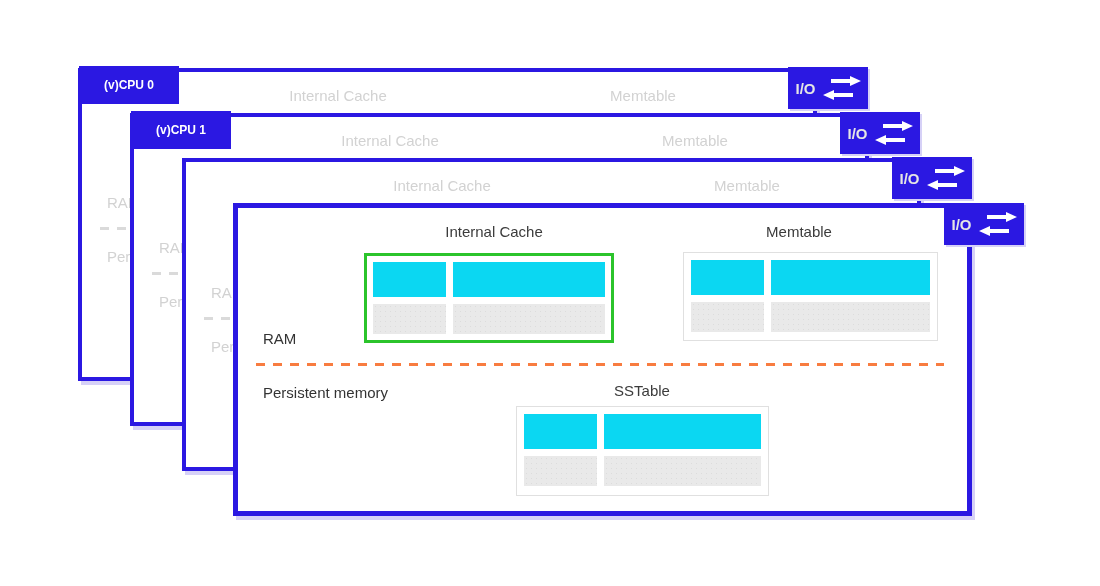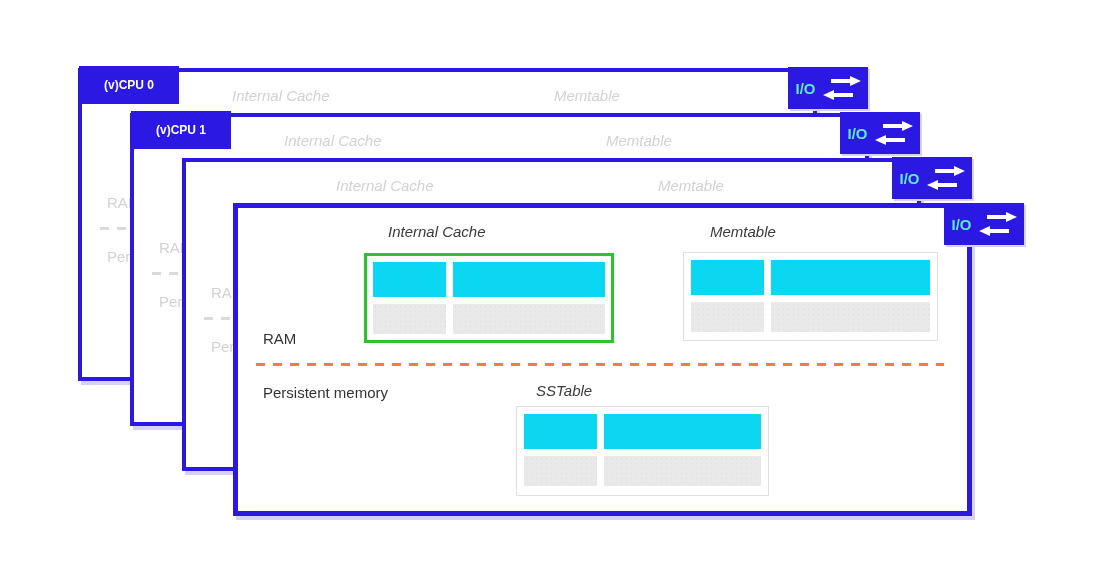--- a/index.html
+++ b/index.html
@@ -21,31 +21,31 @@
     border:4px solid var(--blue);
     box-shadow:3px 4px 0 0 #d6d1f7;
   }
   .tab{
     position:absolute;left:-3px;top:-6px;width:100px;height:38px;
     background:var(--blue);color:#ffffff;font-weight:bold;font-size:12px;
     display:flex;align-items:center;justify-content:center;
   }
   .io-badge{
     position:absolute;left:706px;top:-5px;width:80px;height:42px;
-    background:var(--blue);color:#5eead4;font-weight:bold;font-size:15px;
+    background:var(--blue);color:#e5e5e5;font-weight:bold;font-size:15px;
     display:flex;align-items:center;justify-content:center;gap:7px;
     box-shadow:2px 2px 0 0 #d6d1f7;
   }
   .io-arrows{display:block;}
   .title{
-    position:absolute;top:15px;width:212px;text-align:left;
-    font-size:15px;color:var(--active-text);white-space:nowrap;font-style:italic;
+    position:absolute;top:15px;width:212px;text-align:center;
+    font-size:15px;color:var(--active-text);white-space:nowrap;
   }
   .t-ic{left:150px;}
-  .t-mt{left:472px;}
+  .t-mt{left:455px;}
   .t-sst{left:298px;top:174px;}
   .label{position:absolute;font-size:15px;color:#333333;white-space:nowrap;}
   .ram-label{left:25px;top:122px;}
   .pers-label{left:25px;top:176px;}
   .dash{
     position:absolute;left:18px;top:155px;width:688px;height:3px;
     background:repeating-linear-gradient(90deg,var(--orange) 0 9px,transparent 9px 17px);
   }
   .box{
     position:absolute;display:grid;

